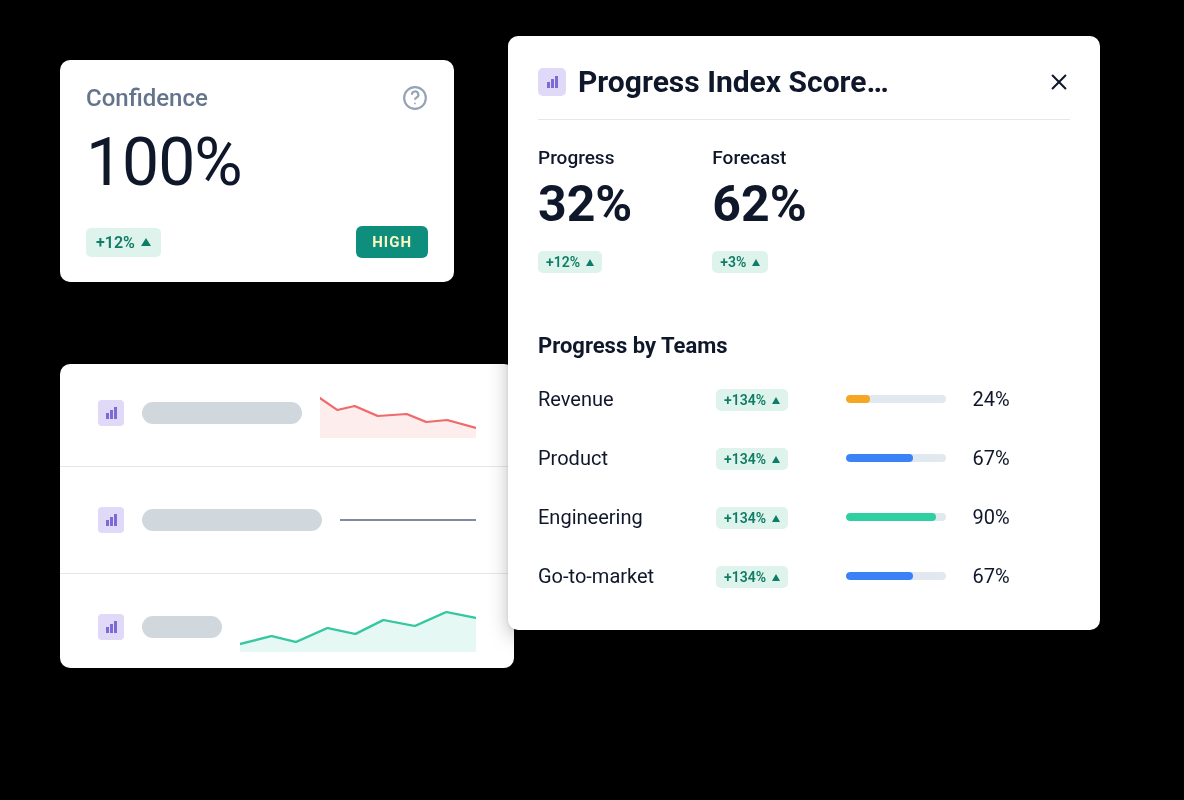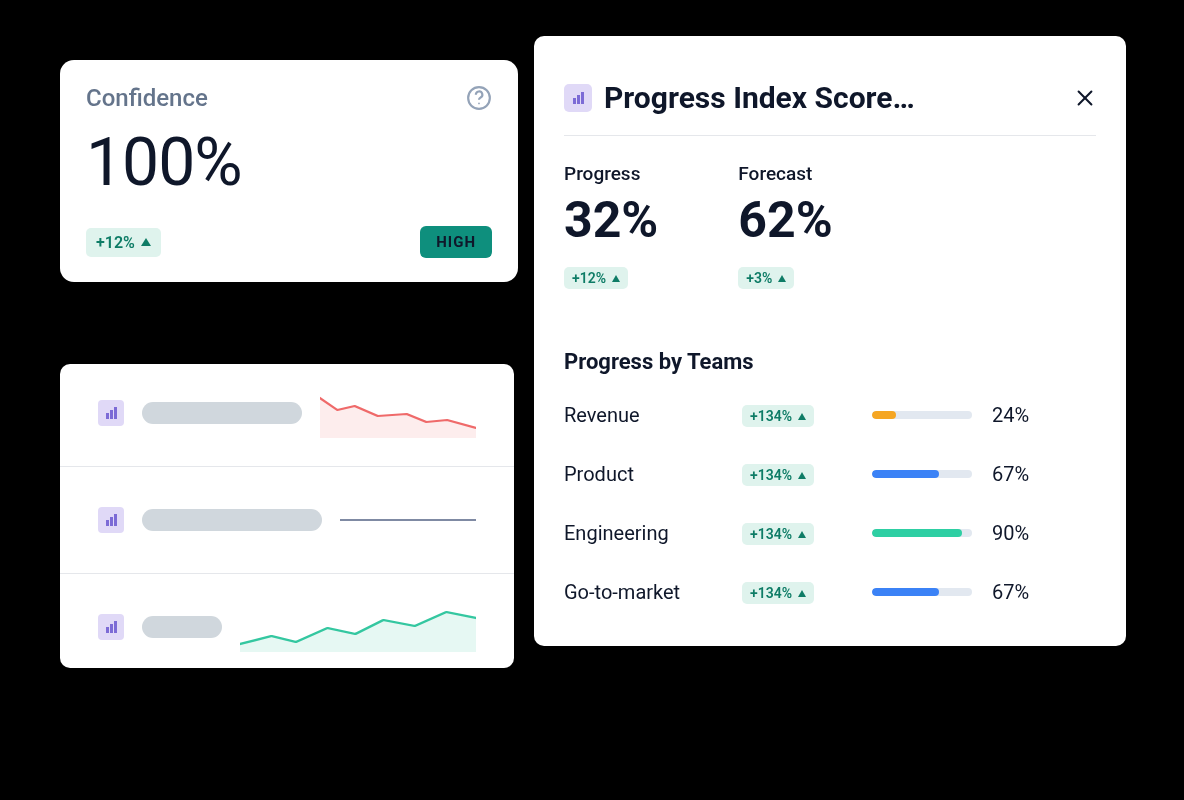--- a/index.html
+++ b/index.html
@@ -14,23 +14,22 @@
   .card {
     background: #fff;
     border-radius: 10px;
     box-shadow: 0 6px 20px rgba(0,0,0,0.25), 0 1px 3px rgba(0,0,0,0.1);
     position: absolute;
   }
   
   .confidence-card {
     left: 60px;
     top: 60px;
-    width: 458px;
+    width: 394px;
     padding: 24px 26px 24px 26px;
-    border-radius: 14px;
   }
   .confidence-header {
     display: flex;
     justify-content: space-between;
     align-items: center;
     margin-bottom: 18px;
   }
   .confidence-title {
     font-size: 24px;
     color: #64748b;
@@ -72,21 +71,21 @@
     border-right: 5px solid transparent;
     border-bottom: 8px solid #0e7c66;
   }
   .delta-tri.small {
     border-left-width: 4px;
     border-right-width: 4px;
     border-bottom-width: 7px;
   }
   .high-badge {
     background: #0e8f7d;
-    color: #0f172a;
+    color: #fef9c3;
     font-weight: 700;
     letter-spacing: 1px;
     font-size: 15px;
     padding: 7px 16px;
     border-radius: 6px;
   }
   
   .spark-card {
     left: 60px;
     top: 364px;
@@ -121,24 +120,24 @@
     border-radius: 999px;
     height: 22px;
     flex-shrink: 0;
   }
   .spark-svg {
     flex-grow: 1;
     height: 50px;
   }
   
   .panel {
-    left: 534px;
+    left: 508px;
     top: 36px;
     width: 592px;
-    padding: 44px 30px 30px 30px;
+    padding: 28px 30px 30px 30px;
   }
   .panel-header {
     display: flex;
     align-items: center;
     gap: 12px;
     border-bottom: 1px solid #e5e7eb;
     padding-bottom: 20px;
   }
   .panel-icon {
     width: 28px; height: 28px;
@@ -206,21 +205,21 @@
     border-radius: 999px;
     overflow: hidden;
     margin-right: 20px;
   }
   .prog-fill {
     height: 100%;
     border-radius: 999px;
   }
   .team-val {
     width: 50px;
-    text-align: left;
+    text-align: center;
     font-weight: 400;
     color: #0f172a;
   }
 </style>
 </head>
 <body>
 
 <div class="card confidence-card">
   <div class="confidence-header">
     <div class="confidence-title">Confidence</div>

